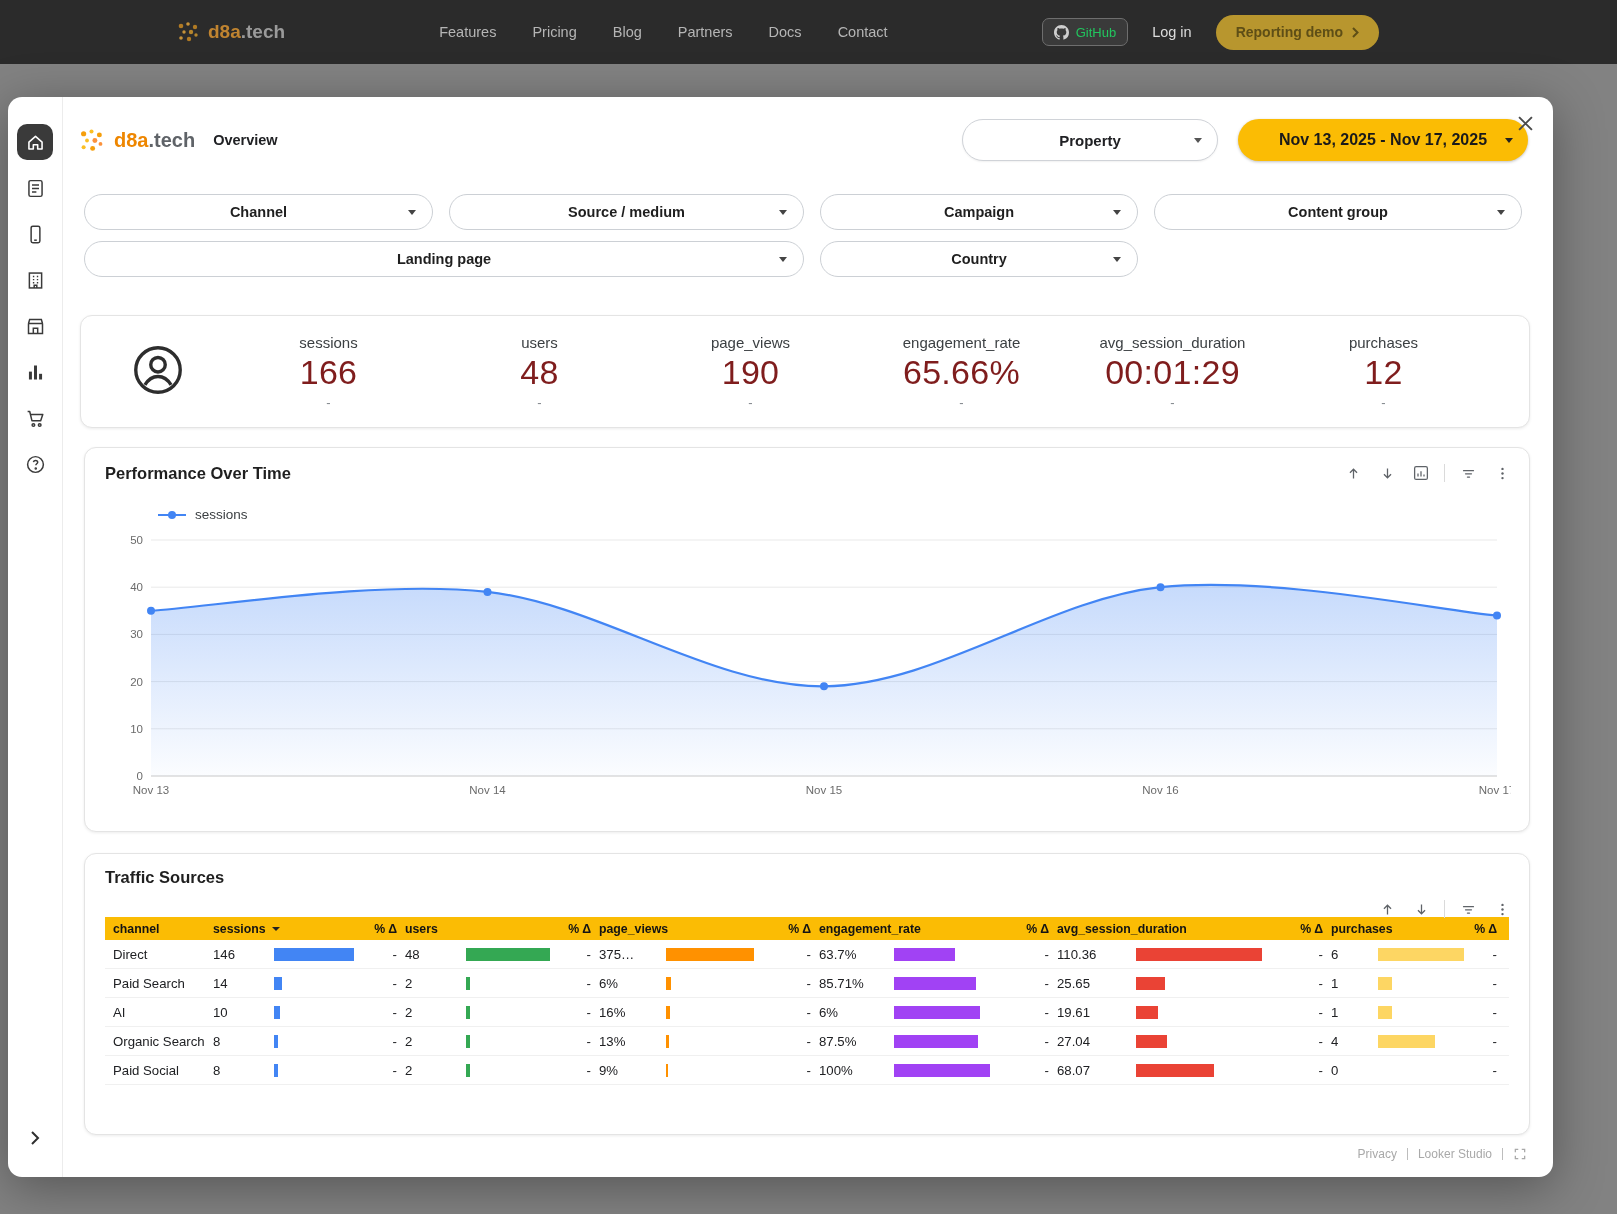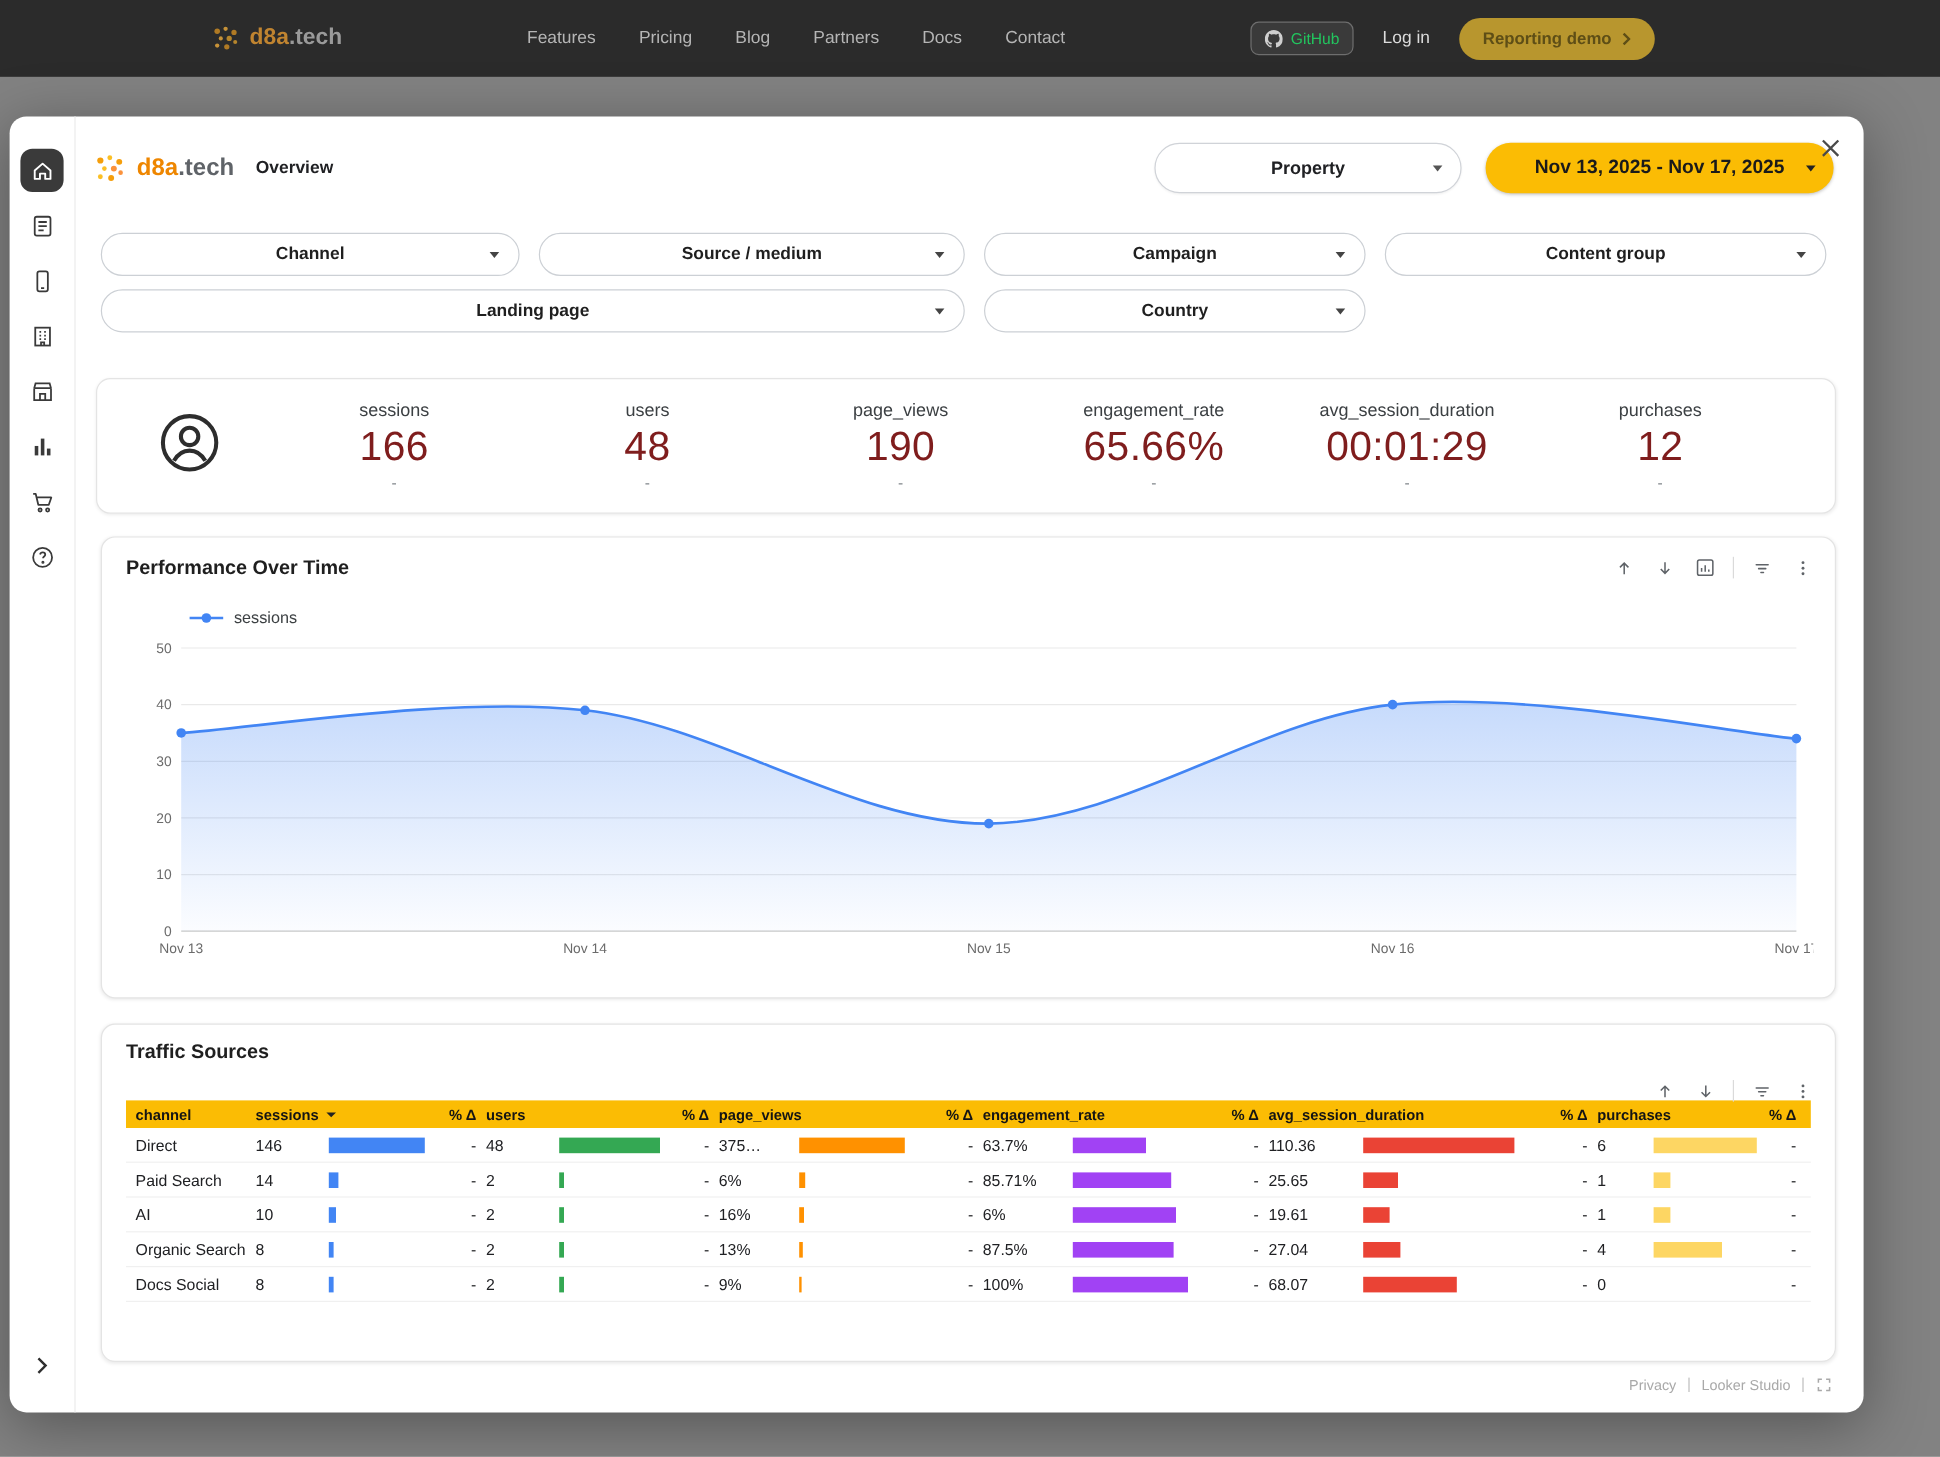--- a/index.html
+++ b/index.html
@@ -586,21 +586,21 @@
             <div class="cell delta" style="width:44px">-</div>
             <div class="cell metric" style="width:134px">
               <span class="num" style="width:42px">4</span>
               <span class="barwrap">
                 <span class="bar" style="width:57.3px;background:#FDD663"></span>
               </span>
             </div>
             <div class="cell delta" style="width:40px">-</div>
           </div>
           <div class="tr tbody-row">
-            <div class="cell channel" style="width:106px">Docs Social</div>
+            <div class="cell channel" style="width:106px">Paid Social</div>
             <div class="cell metric" style="width:148px">
               <span class="num" style="width:56px">8</span>
               <span class="barwrap">
                 <span class="bar" style="width:4.4px;background:#4285F4"></span>
               </span>
             </div>
             <div class="cell delta" style="width:44px">-</div>
             <div class="cell metric" style="width:150px">
               <span class="num" style="width:56px">2</span>
               <span class="barwrap">

